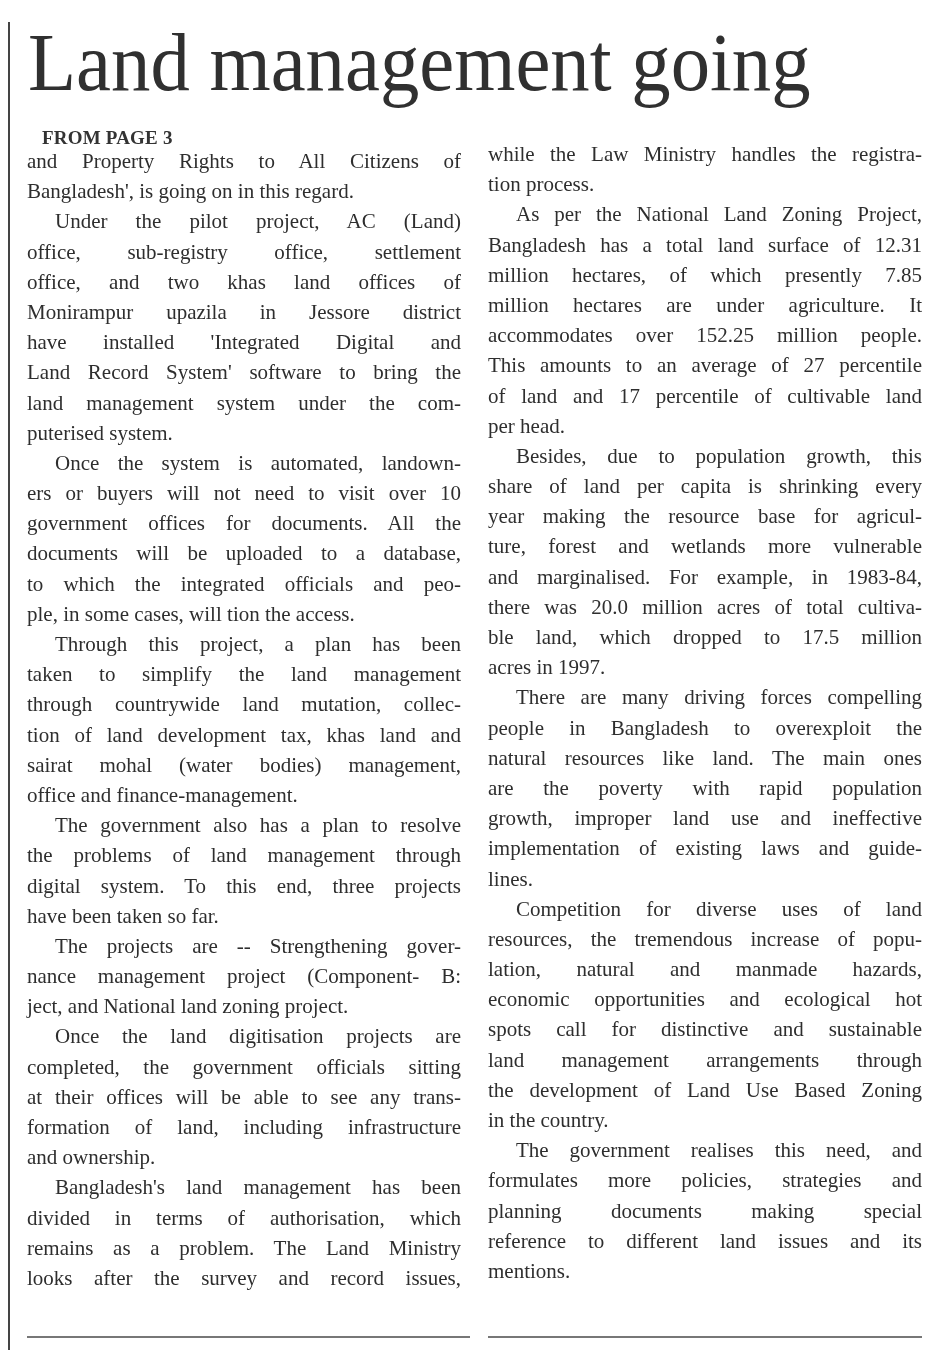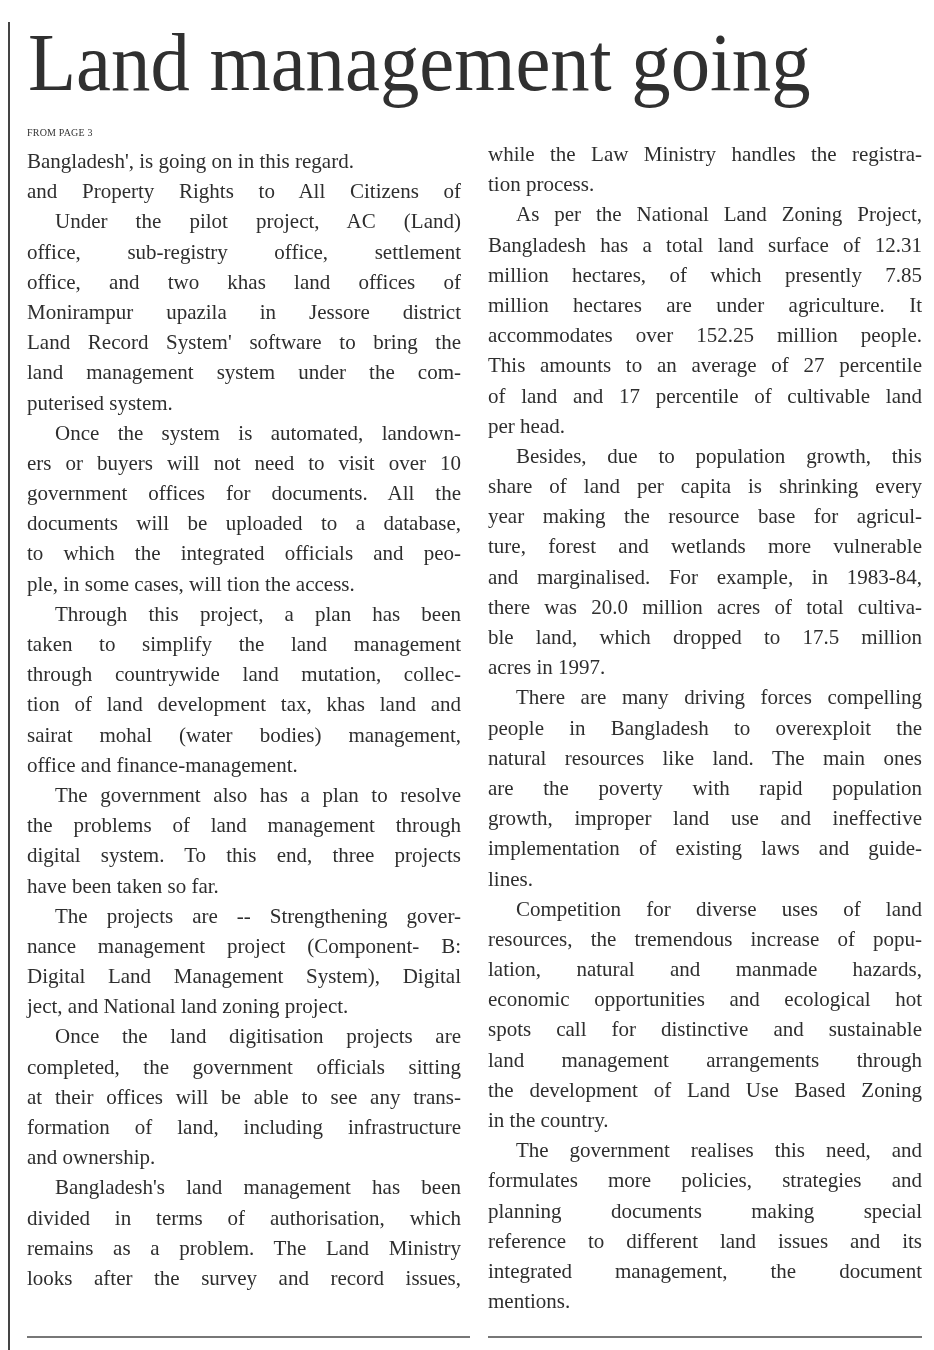--- a/index.html
+++ b/index.html
@@ -6,22 +6,22 @@
   body { width: 934px; height: 1350px; position: relative; overflow: hidden; color: #2a2a2a; }
   .left-rule { position: absolute; left: 8px; top: 22px; width: 2px; height: 1328px; background: #444; }
   .headline {
     position: absolute; left: 28px; top: 18px; width: 900px;
     font-family: "Liberation Serif", "DejaVu Serif", serif;
     font-size: 82px; line-height: 90px; color: #303030;
     letter-spacing: 0px; transform: scaleX(0.96); transform-origin: left top;
     white-space: nowrap; margin: 0; font-weight: normal;
   }
   .kicker {
-    position: absolute; left: 27px; top: 127px;
-    font-family: "Liberation Serif", serif; font-size: 10px; font-weight: normal; color: #333;
+    position: absolute; left: 42px; top: 127px;
+    font-family: "Liberation Serif", serif; font-size: 19px; font-weight: bold; color: #333;
     letter-spacing: 0.2px;
   }
   .col {
     position: absolute;
     font-family: "Liberation Serif", "DejaVu Serif", serif;
     font-size: 21px; line-height: 30.2px; color: #2e2e2e;
   }
   .col-left { left: 27px; top: 146px; width: 434px; }
   .col-right { left: 488px; top: 139px; width: 434px; }
   .para { margin: 0; }
@@ -35,28 +35,29 @@
 <body>
 
 <div class="left-rule"></div>
 
 <h1 class="headline">Land management going</h1>
 
 <div class="kicker">FROM PAGE 3</div>
 
 <div class="col col-left" id="col-left">
     <div class="para">
+      <span class="line">and Property Rights to All Citizens of</span>
       <span class="line last">Bangladesh', is going on in this regard.</span>
-      <span class="line">and Property Rights to All Citizens of</span>
     </div>
     <div class="para">
       <span class="line indent">Under the pilot project, AC (Land)</span>
       <span class="line">office, sub-registry office, settlement</span>
       <span class="line">office, and two khas land offices of</span>
       <span class="line">Monirampur upazila in Jessore district</span>
+      <span class="line">have installed 'Integrated Digital and</span>
       <span class="line">Land Record System' software to bring the</span>
       <span class="line">land management system under the com-</span>
       <span class="line last">puterised system.</span>
     </div>
     <div class="para">
       <span class="line indent">Once the system is automated, landown-</span>
       <span class="line">ers or buyers will not need to visit over 10</span>
       <span class="line">government offices for documents. All the</span>
       <span class="line">documents will be uploaded to a database,</span>
       <span class="line">to which the integrated officials and peo-</span>
@@ -72,21 +73,20 @@
     </div>
     <div class="para">
       <span class="line indent">The government also has a plan to resolve</span>
       <span class="line">the problems of land management through</span>
       <span class="line">digital system. To this end, three projects</span>
       <span class="line last">have been taken so far.</span>
     </div>
     <div class="para">
       <span class="line indent">The projects are -- Strengthening gover-</span>
       <span class="line">nance management project (Component- B:</span>
-      <span class="line">Digital Land Management System), Digital</span>
       <span class="line last">ject, and National land zoning project.</span>
     </div>
     <div class="para">
       <span class="line indent">Once the land digitisation projects are</span>
       <span class="line">completed, the government officials sitting</span>
       <span class="line">at their offices will be able to see any trans-</span>
       <span class="line">formation of land, including infrastructure</span>
       <span class="line last">and ownership.</span>
     </div>
     <div class="para">
@@ -138,19 +138,18 @@
       <span class="line">spots call for distinctive and sustainable</span>
       <span class="line">land management arrangements through</span>
       <span class="line">the development of Land Use Based Zoning</span>
       <span class="line last">in the country.</span>
     </div>
     <div class="para">
       <span class="line indent">The government realises this need, and</span>
       <span class="line">formulates more policies, strategies and</span>
       <span class="line">planning documents making special</span>
       <span class="line">reference to different land issues and its</span>
-      <span class="line">integrated management, the document</span>
       <span class="line last">mentions.</span>
     </div>
   </div>
 
 <div class="bottom-rule-left"></div>
 <div class="bottom-rule-right"></div>
 
 </body></html>

